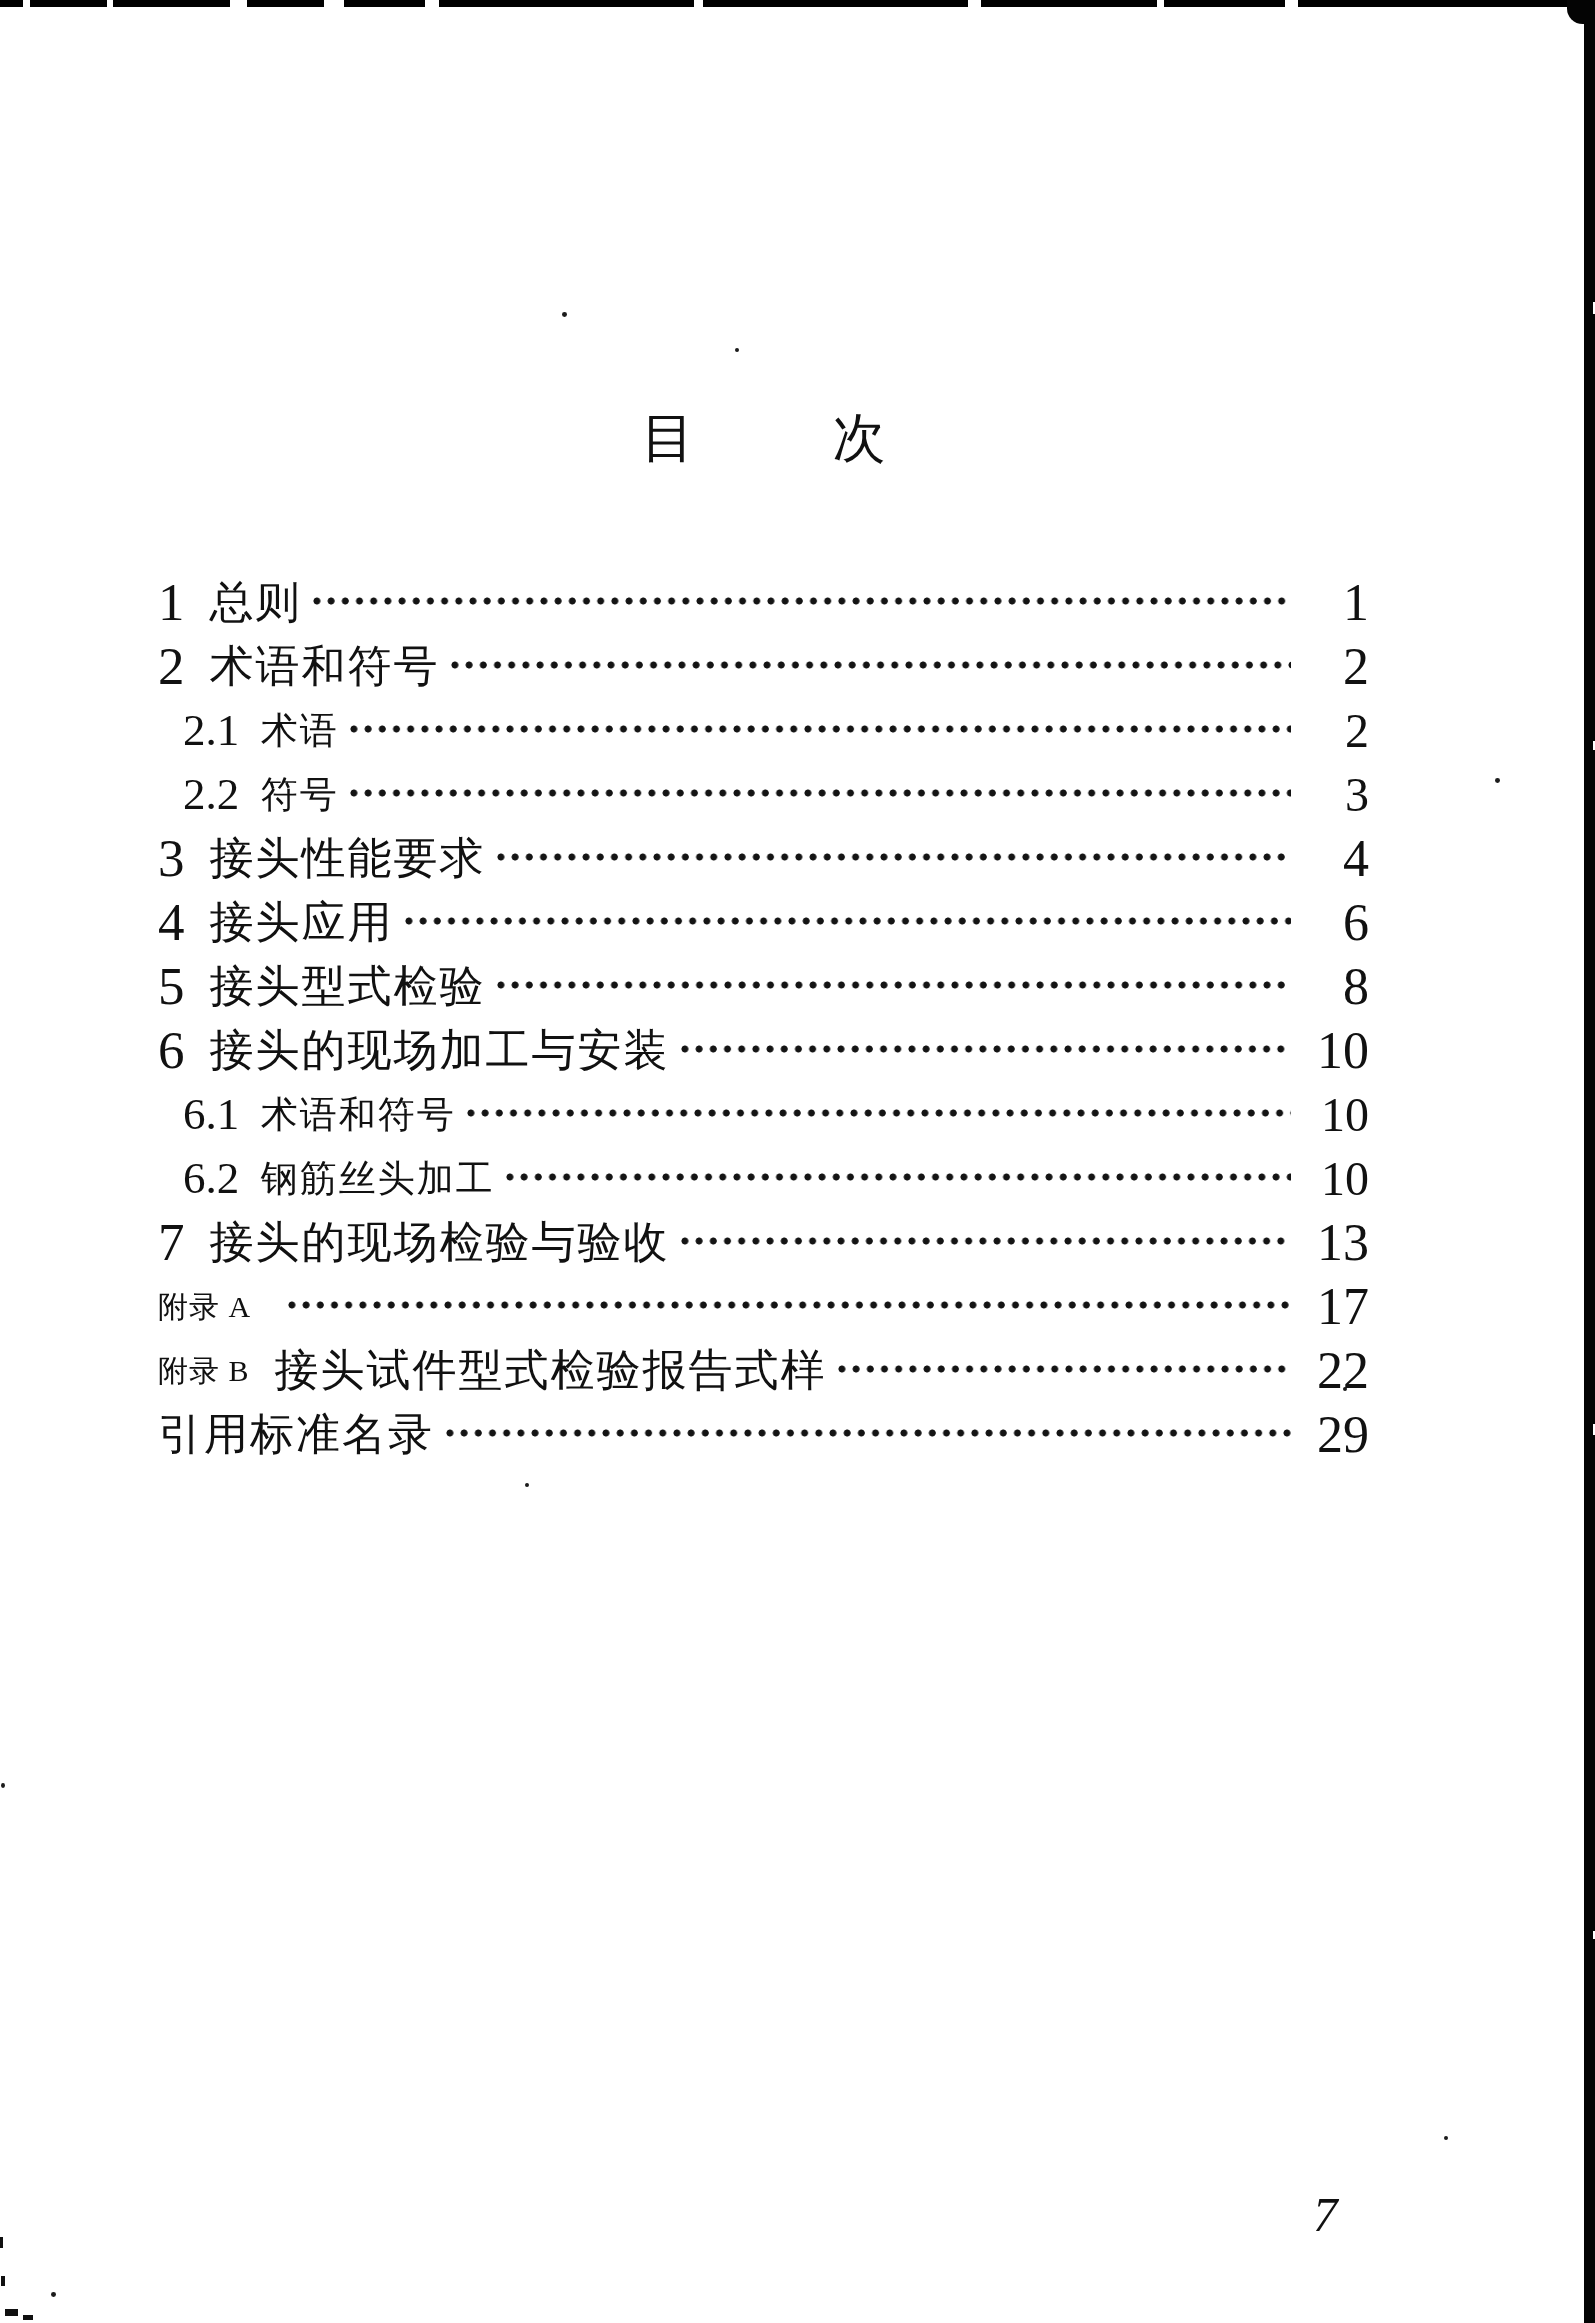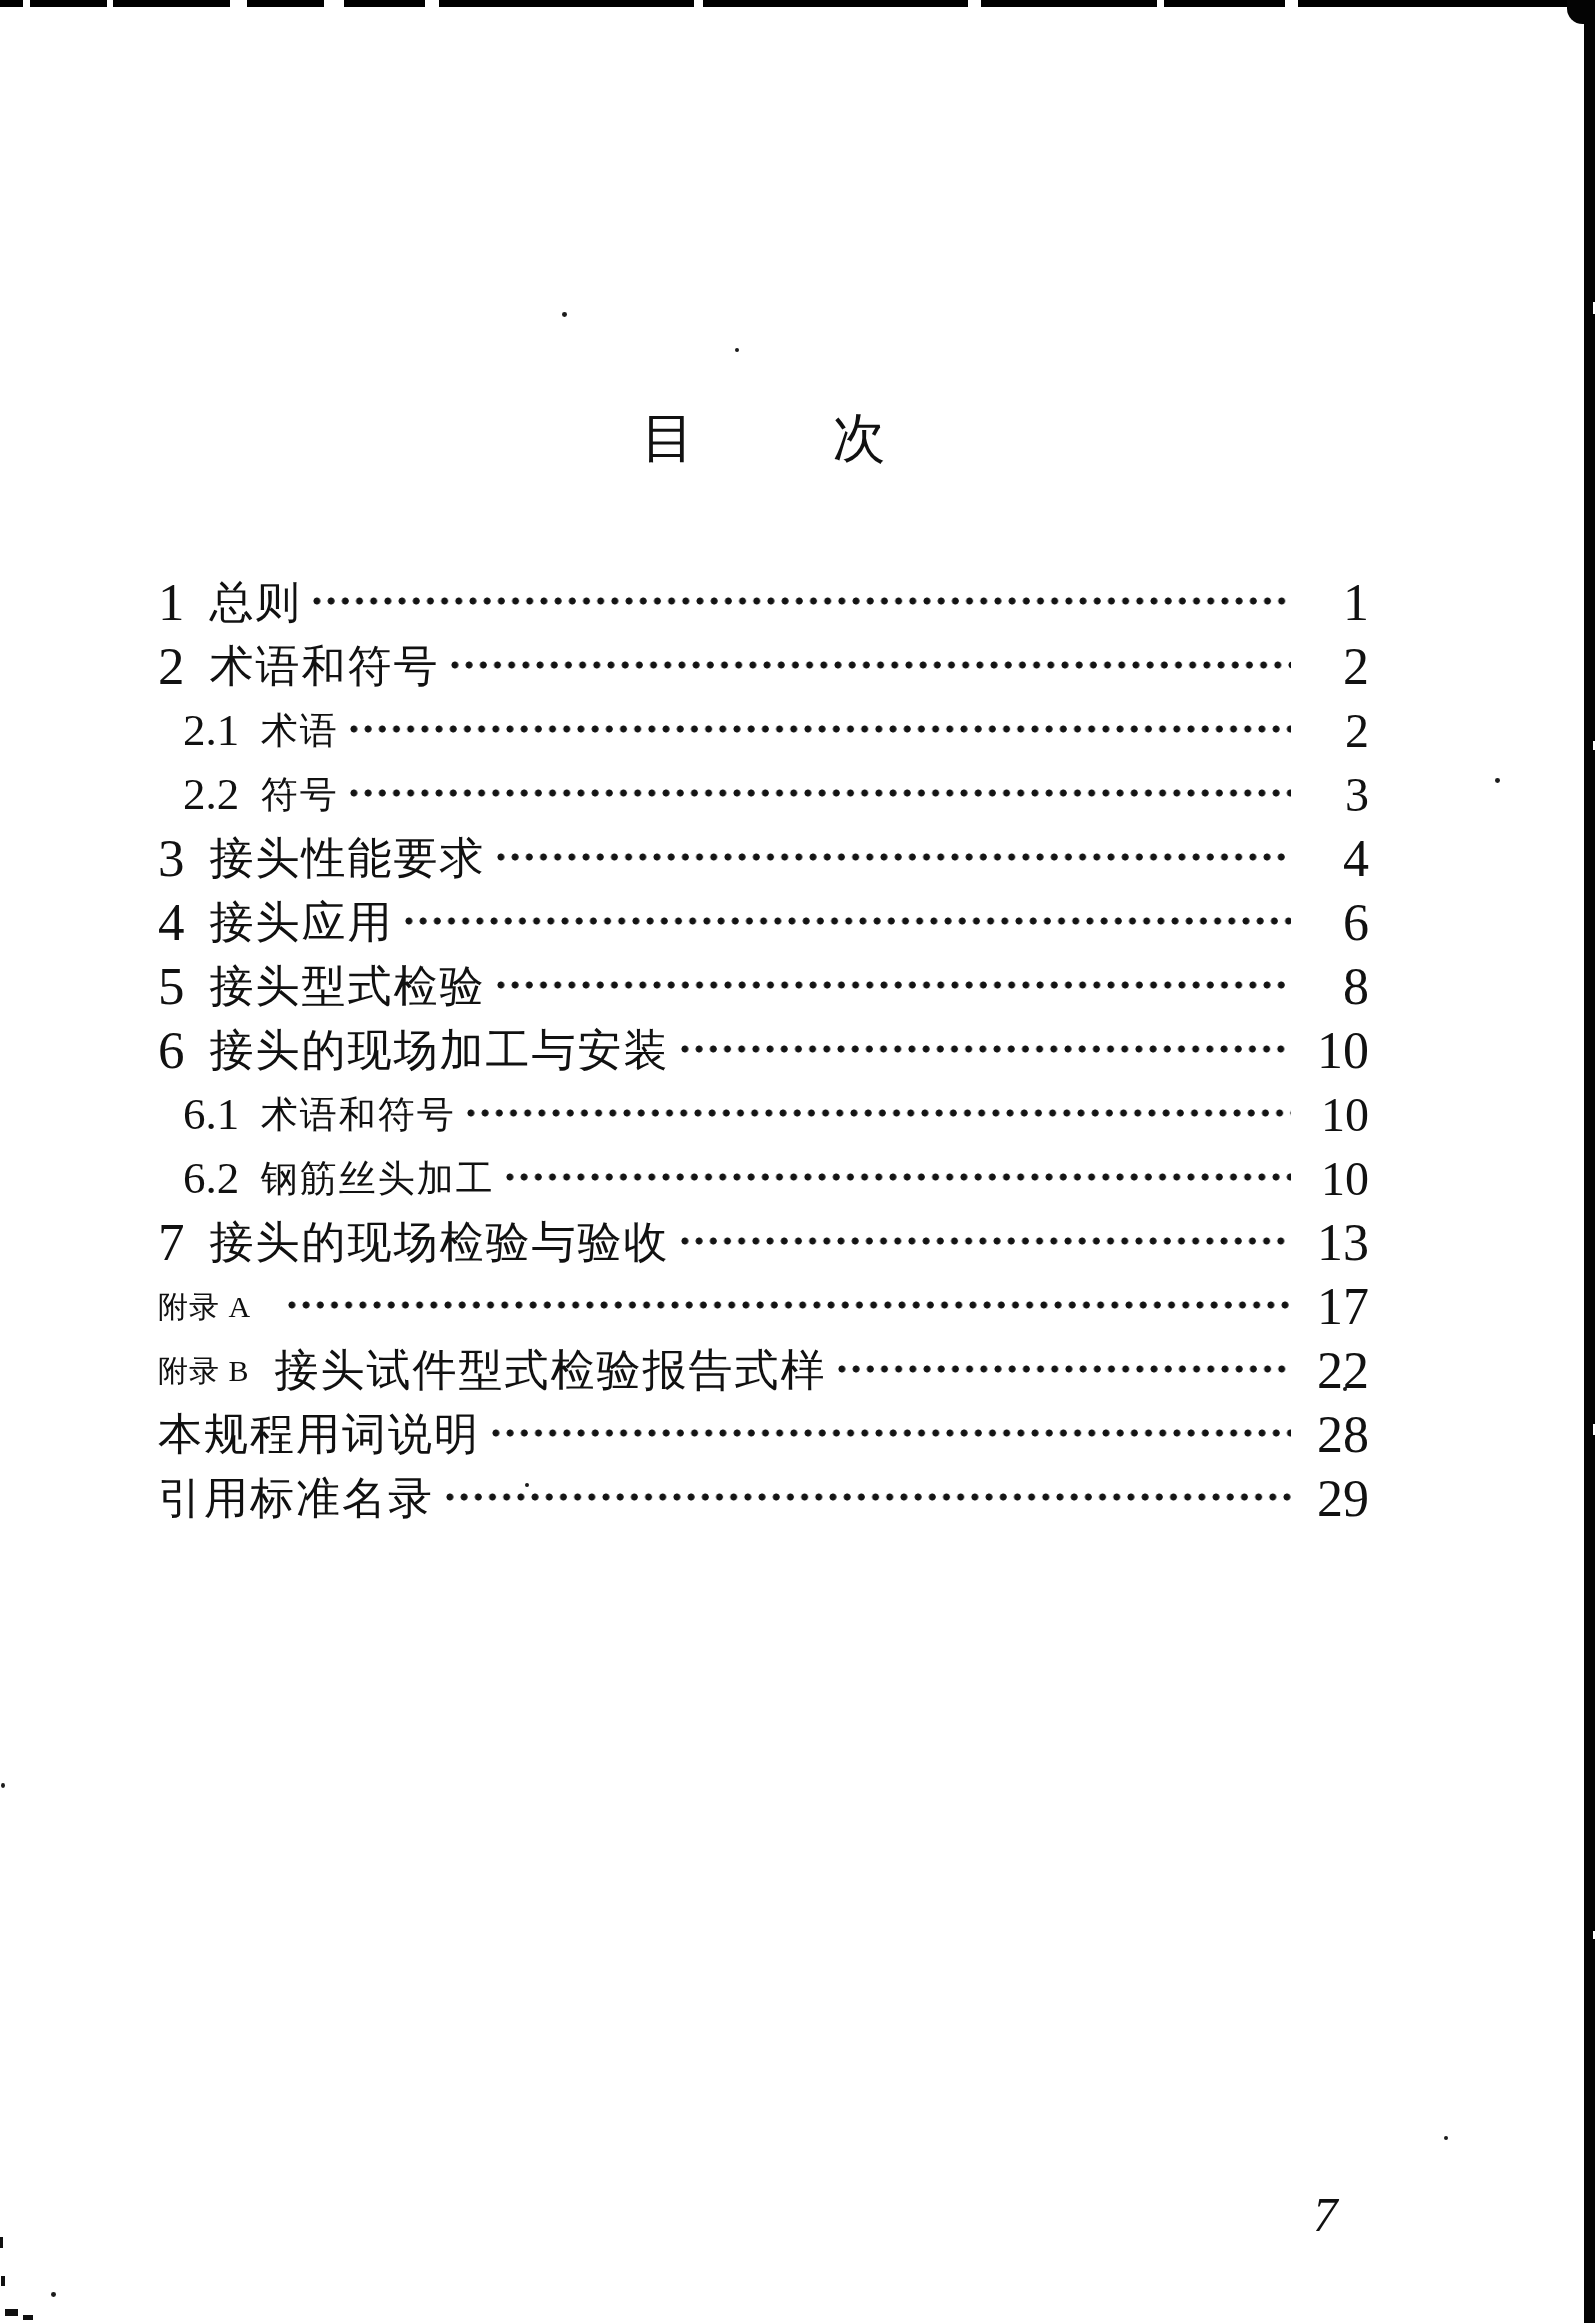--- a/index.html
+++ b/index.html
@@ -178,26 +178,20 @@
     <span class="pagenum">17</span>
   </div>
     <div class="row lvl1">
     <span class="num num-cjk">附录 B</span>
     <span class="label">接头试件型式检验报告式样</span>
     <span class="leader"></span>
     <span class="pagenum">22</span>
   </div>
     <div class="row lvl1">
 
-    <span class="label">本规程用词说明</span>
-    <span class="leader"></span>
-    <span class="pagenum">28</span>
-  </div>
-    <div class="row lvl1">
-
     <span class="label">引用标准名录</span>
     <span class="leader"></span>
     <span class="pagenum">29</span>
   </div>
   </div>
 
 <div class="folio">7</div>
 
 
 </body></html>

